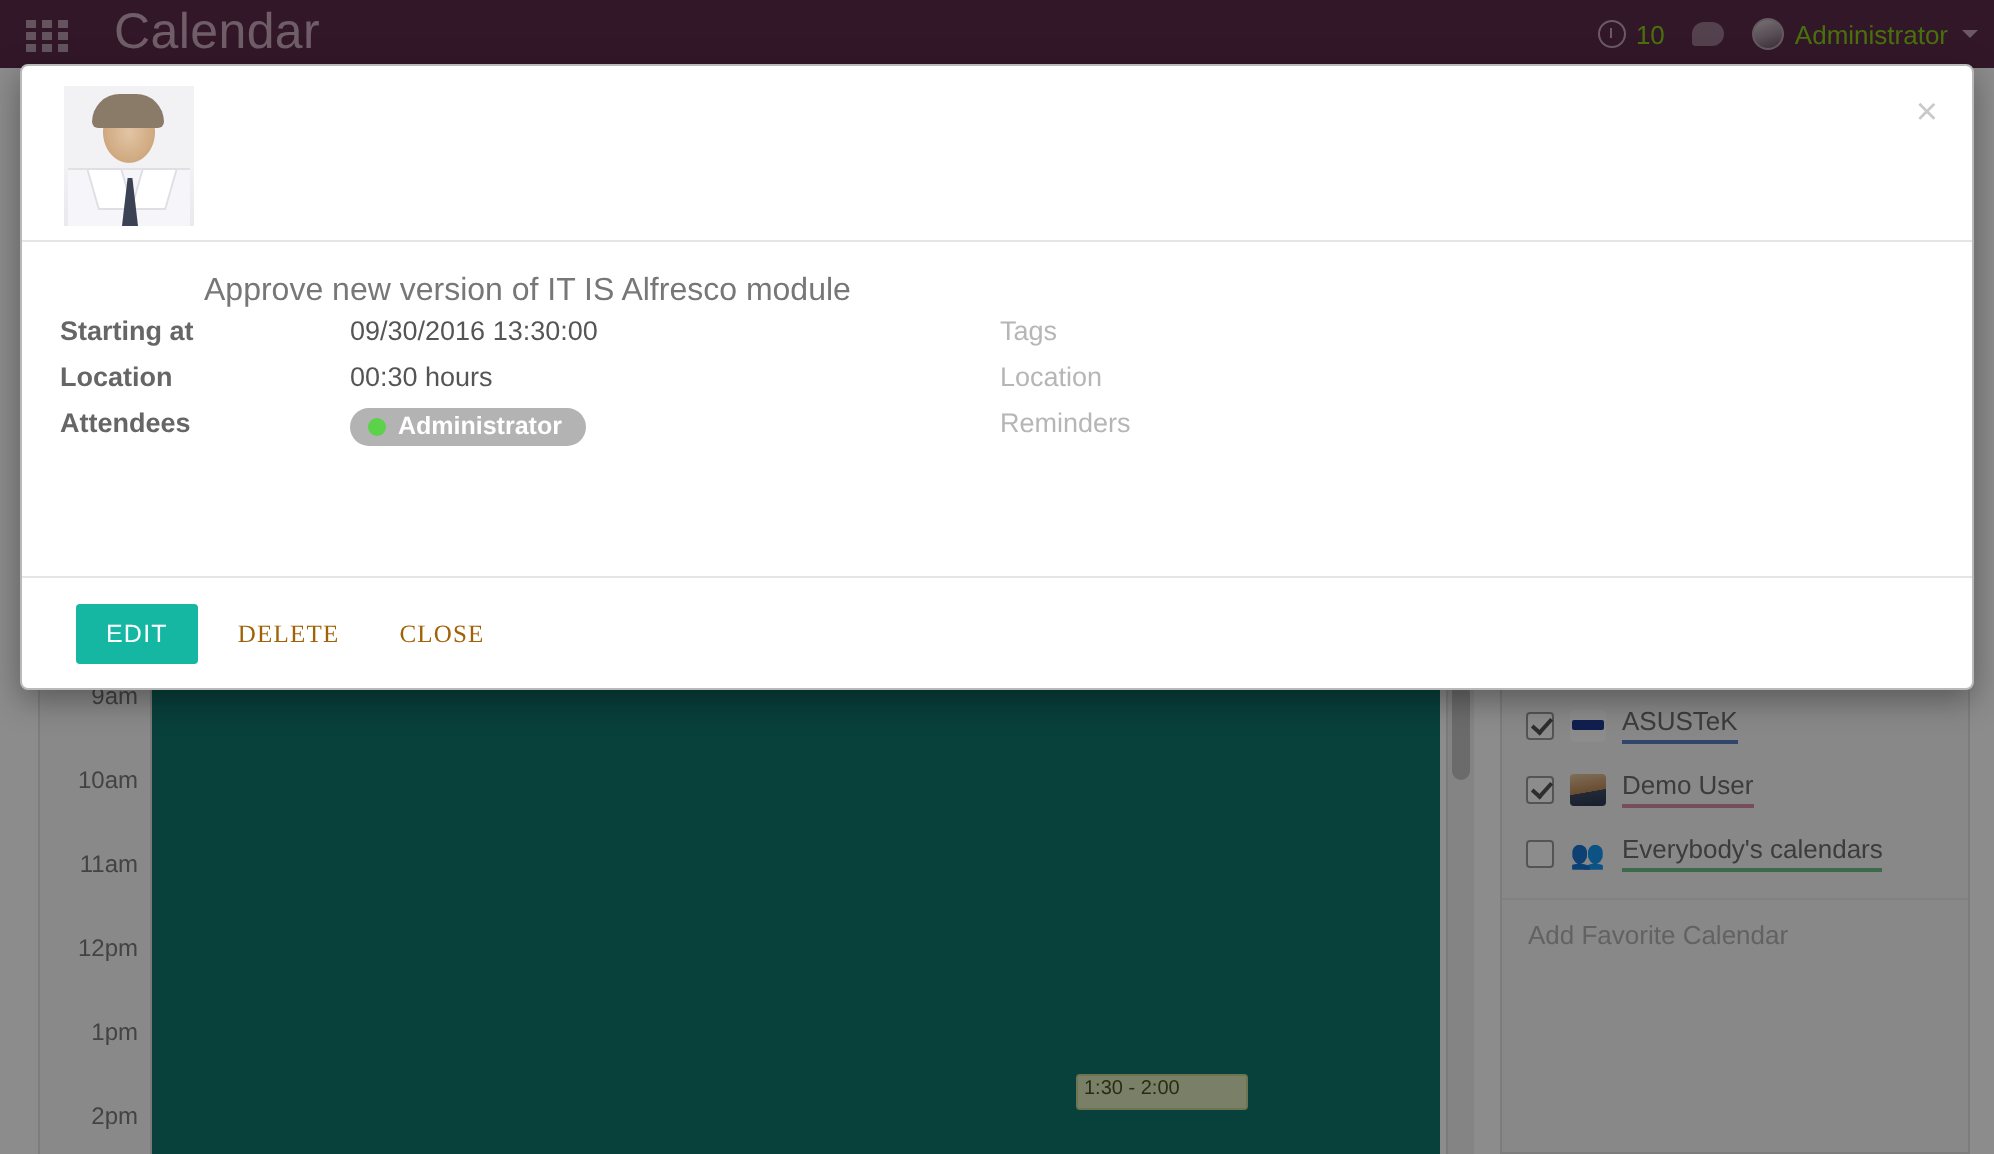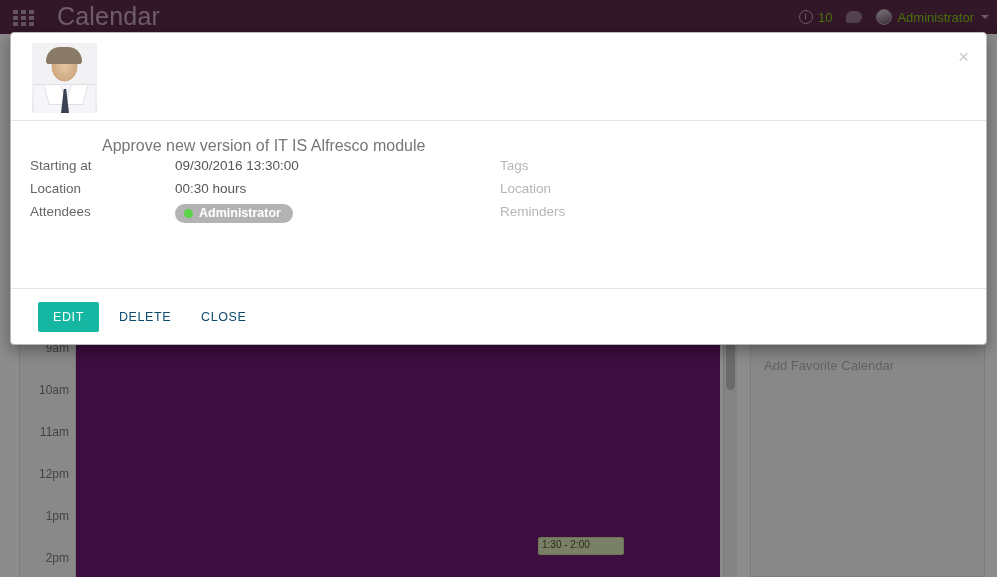--- a/index.html
+++ b/index.html
@@ -116,21 +116,21 @@
   }
   #cal-left-edge {
     width: 20px;
     background: #ffffff;
     border-right: 1px solid #e3e3e3;
     box-sizing: border-box;
   }
   #cal-main {
     position: relative;
     width: 700px;
-    background: #701a75;
+    background: #0f766e;
   }
   .cal-grid {
     position: absolute;
     left: 0; top: 0;
     width: 700px; height: 237px;
     display: flex;
   }
   .time-gutter {
     width: 56px;
     border-right: 1px solid #dddddd;
@@ -387,21 +387,21 @@
   .col-right { width: 440px; }
   .field-row {
     display: flex;
     align-items: flex-start;
     min-height: 23px;
   }
   .field-label {
     width: 145px;
     font-size: 13.5px;
     color: #666666;
-    font-weight: normal;
+    font-weight: bold;
     white-space: nowrap;
   }
   .field-label.muted {
     color: #b6b6b6;
     font-weight: normal;
   }
   .field-value {
     font-size: 13.5px;
     color: #555555;
     white-space: nowrap;
@@ -441,26 +441,26 @@
     font-size: 12.5px;
     letter-spacing: .6px;
     padding: 8px 15px;
     border-radius: 2px;
     cursor: pointer;
     font-family: inherit;
   }
   .btn-link {
     background: transparent;
     border: none;
-    color: #0c4a6e;
+    color: #a16207;
     font-size: 12.5px;
     letter-spacing: .6px;
     padding: 8px 10px;
     cursor: pointer;
-    font-family: Liberation Sans, sans-serif;
+    font-family: Liberation Serif, serif;
     text-align: center;
   }
 </style>
 </head>
 <body>
 
 <div id="navbar">
   <div id="navbar-inner">
     <div class="apps-grid">
       <i></i>
@@ -599,20 +599,37 @@
             </div>
             <div class="event-block" style="left: 462px; width: 86px; top: 197px; height: 18px;">1:30 - 2:00</div>
           </div>
       </div>
       <div id="cal-scroll">
         <div id="cal-scroll-thumb"></div>
       </div>
     </div>
 
     <div id="sidebar">
+      <div class="side-list" id="side-list">
+          <div class="side-item">
+            <div class="side-cb checked"></div>
+            <div class="side-thumb asus"></div>
+            <div class="side-name u-blue">ASUSTeK</div>
+          </div>
+          <div class="side-item">
+            <div class="side-cb checked"></div>
+            <div class="side-thumb person"></div>
+            <div class="side-name u-pink">Demo User</div>
+          </div>
+          <div class="side-item">
+            <div class="side-cb"></div>
+            <div class="side-thumb group">👥</div>
+            <div class="side-name u-green">Everybody's calendars</div>
+          </div>
+        </div>
       <div id="add-fav">Add Favorite Calendar</div>
     </div>
   </div>
 </div>
 
 <div id="backdrop"></div>
 
 <div id="modal">
 
   <div id="modal-header">

